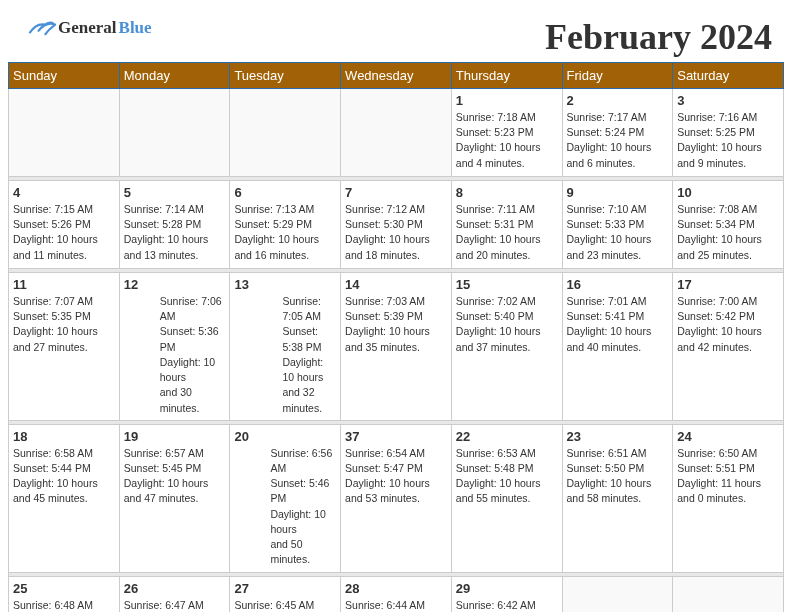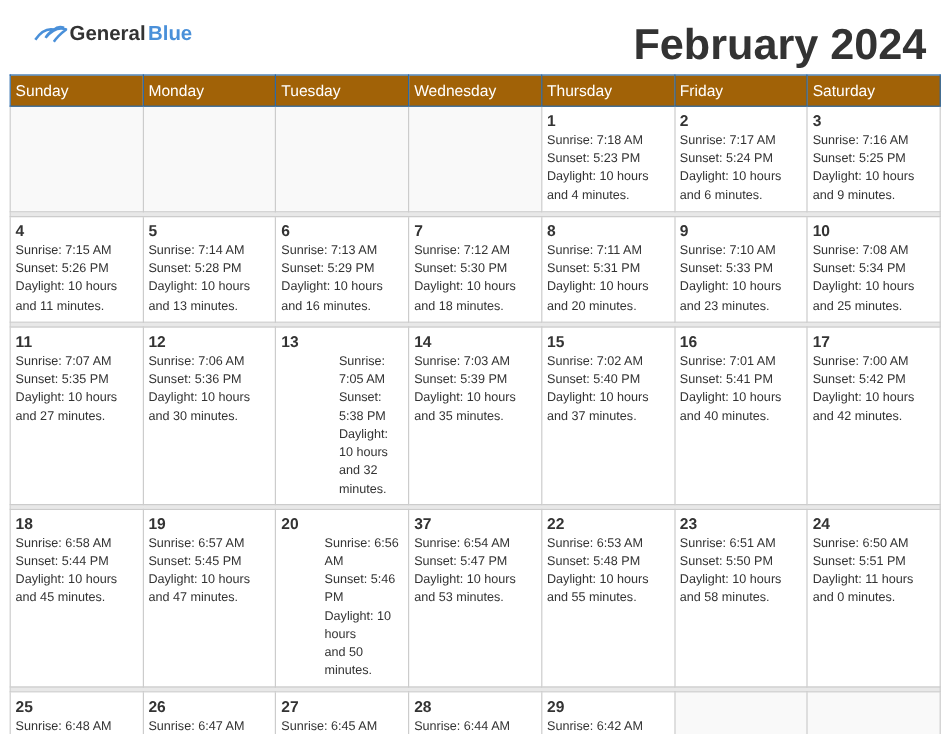--- a/index.html
+++ b/index.html
@@ -7,20 +7,21 @@
       font-family: Arial, sans-serif;
       background: #fff;
       width: 792px;
       min-height: 612px;
     }
     .header {
       padding: 16px 20px 4px 20px;
       display: flex;
       justify-content: space-between;
       align-items: flex-start;
+      font-family: Liberation Serif, serif;
     }
     .logo {
       display: flex;
       flex-direction: column;
       align-items: flex-start;
     }
     .logo-bird {
       width: 36px;
       height: 24px;
       display: inline-block;
@@ -210,21 +211,21 @@
       <tr>
         <td>
           <span class="day-num">11</span>
           <div class="day-info" style="white-space: pre-line;">Sunrise: 7:07 AM
 Sunset: 5:35 PM
 Daylight: 10 hours
 and 27 minutes.</div>
         </td>
         <td>
           <span class="day-num">12</span>
-          <div class="day-info" style="white-space: pre-line;">Sunrise: 7:06 AM
+          <div class="day-info" style="white-space: pre-line; margin-left: 36px;">Sunrise: 7:06 AM
 Sunset: 5:36 PM
 Daylight: 10 hours
 and 30 minutes.</div>
         </td>
         <td>
           <span class="day-num">13</span>
           <div class="day-info" style="white-space: pre-line; margin-left: 48px;">Sunrise: 7:05 AM
 Sunset: 5:38 PM
 Daylight: 10 hours
 and 32 minutes.</div>

